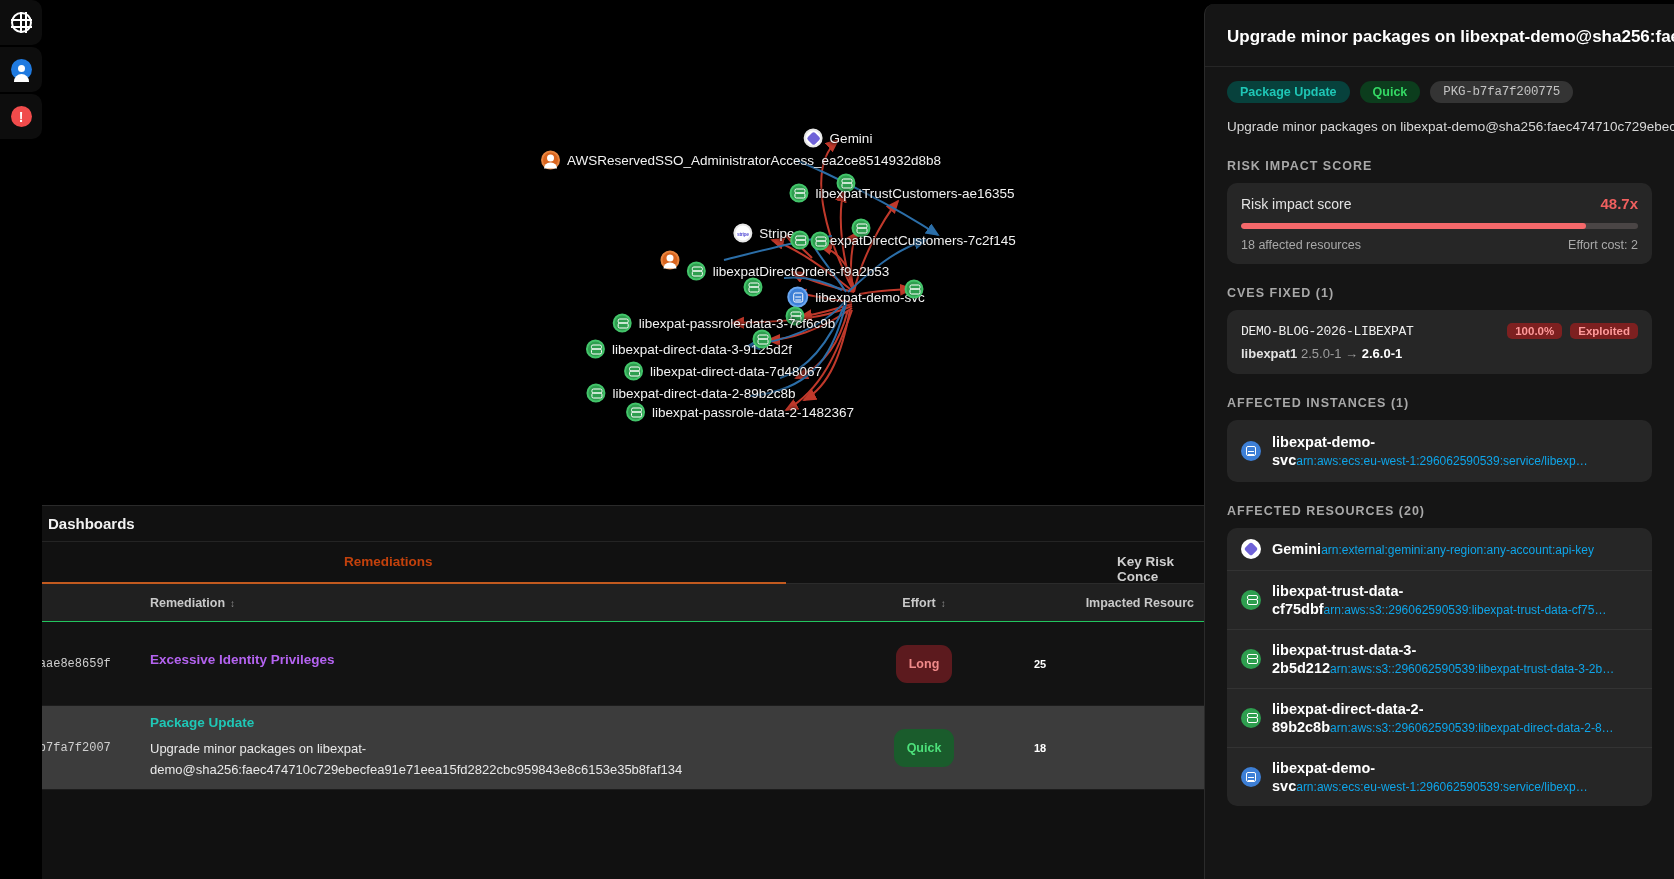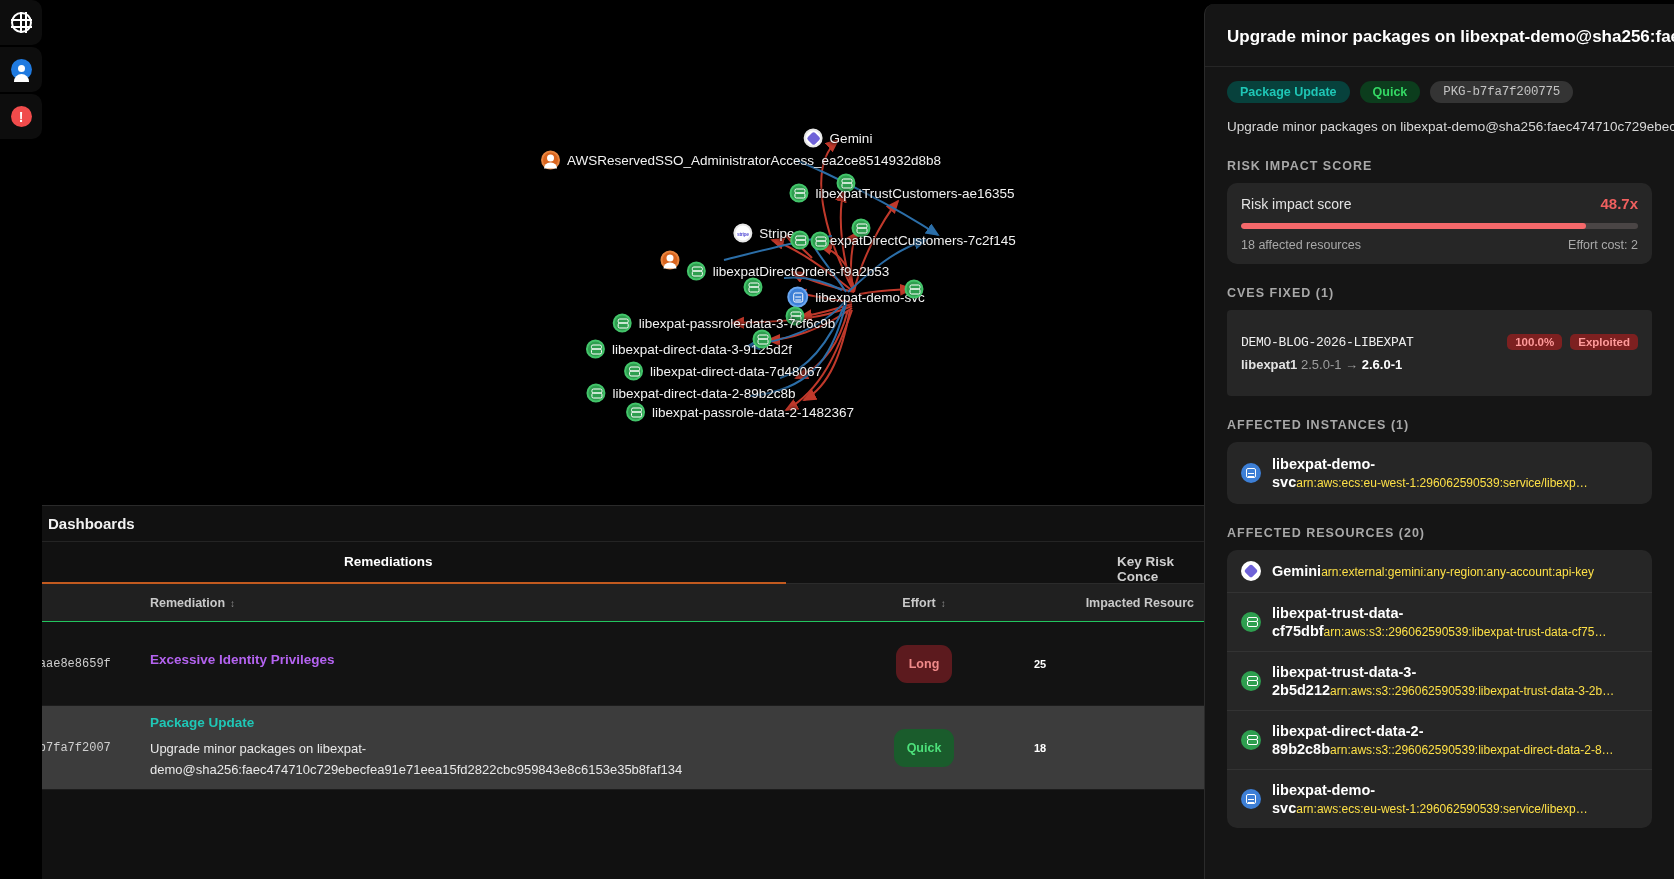--- a/index.html
+++ b/index.html
@@ -75,21 +75,21 @@
   .glabel { font-size:13.5px; color:#f2f2f2; text-shadow: 0 0 4px #000, 0 0 3px #000; }
 
   
   .bottom { position:absolute; left:0; top:505px; width:1204px; height:374px; background:#111; border-top:1px solid #2a2a2a;}
   .bottom-head { height:36px; display:flex; align-items:center; gap:16px; padding-left:4px; border-bottom:1px solid #242424;}
   .burger { width:26px; height:16px; display:flex; flex-direction:column; justify-content:space-between; cursor:pointer; margin-left:2px;}
   .burger span { display:block; height:2px; background:#d8d8d8; border-radius:1px;}
   .bottom-title { font-size:15px; font-weight:bold; color:#f2f2f2;}
   .tabs { position:relative; height:42px; display:flex; align-items:center; border-bottom:1px solid #2b2b2b;}
   .tab { flex:0 0 auto; font-size:13.5px; font-weight:bold; color:#cfcfcf; cursor:pointer;}
-  .tab.active { color:#ffffff;}
+  .tab.active { color:#c2410c;}
   .tab-1 { position:absolute; left:344px; top:12px;}
   .tab-2 { position:absolute; left:1117px; top:12px; font-weight:bold; color:#cfcfcf;}
   .tab-underline { position:absolute; left:0; bottom:-1px; width:786px; height:2px; background:#c25a1f;}
   .thead { display:flex; height:38px; align-items:center; background:#202020; border-bottom:1px solid #22c55e; font-size:12.5px; font-weight:bold; color:#c9c9c9;}
   .th-id { width:150px; padding-left:30px;}
   .th-rem { flex:1; padding-left:0; }
   .th-eff { width:220px; text-align:center;}
   .th-imp { width:170px; text-align:right; padding-right:10px;}
   .sorticon { font-size:10px; color:#8d8d8d; margin-left:5px;}
   .trow { display:flex; align-items:center; min-height:84px; border-bottom:1px solid #1c1c1c;}
@@ -123,42 +123,42 @@
   .badge.id { background:#343434; color:#c2c2c2; font-family:"Liberation Mono",monospace; font-weight:normal; letter-spacing:-0.2px;}
   .d-desc { font-size:13.5px; color:#d8d8d8; line-height:1.55; white-space:nowrap;}
   .sec-title { font-size:12.5px; font-weight:bold; letter-spacing:1px; color:#a8a8a8; margin:22px 0 10px 0;}
   .card { background:#262626; border-radius:10px; padding:12px 14px;}
   .risk-row { display:flex; justify-content:space-between; align-items:baseline;}
   .risk-label { font-size:14px; color:#e3e3e3;}
   .risk-val { font-size:15px; font-weight:bold; color:#f0605f;}
   .risk-bar { margin:11px 0 9px 0; height:6px; border-radius:3px; background:#4a4545; overflow:hidden;}
   .risk-fill { height:6px; border-radius:3px; background:#f5686a; width:87%;}
   .risk-meta { display:flex; justify-content:space-between; font-size:12.5px; color:#a9a9a9;}
-  .cve-card { background:#262626; border-radius:4px; padding:24px 14px;}
+  .cve-card { background:#262626; border-radius:10px; padding:13px 14px;}
   .cve-top { display:flex; align-items:center; justify-content:space-between;}
   .cve-id { font-family:"Liberation Mono",monospace; font-size:13px; color:#efefef; letter-spacing:-0.3px;}
   .cve-tags { display:flex; gap:8px;}
   .tag { border-radius:5px; padding:2px 8px; font-size:11.5px; font-weight:bold;}
   .tag.pct { background:#7d2020; color:#ff9a9a;}
   .tag.exp { background:#7d2020; color:#ff9a9a;}
   .cve-ver { margin-top:7px; font-size:13px; color:#e2e2e2;}
   .cve-ver .pkg { font-weight:bold;}
   .cve-ver .old { color:#9e9e9e;}
   .cve-ver .new { font-weight:bold; color:#ffffff;}
   .res-card { background:#262626; border-radius:10px; overflow:hidden;}
   .res-item { display:flex; align-items:center; gap:11px; padding:11px 14px; border-bottom:1px solid #333; cursor:pointer;}
   .res-item:last-child { border-bottom:none;}
   .res-item.big { padding:13px 14px;}
   .ricon { width:20px; height:20px; border-radius:50%; flex:0 0 auto; display:flex; align-items:center; justify-content:center;}
   .ricon.s3 { background:#2e9e4f;}
   .ricon.ecs { background:#3d7fd6;}
   .ricon.ext { background:#ffffff;}
   .res-txt { min-width:0;}
   .res-name { font-size:14.5px; font-weight:bold; color:#ffffff; margin-bottom:3px;}
-  .res-arn { font-size:12px; color:#fde047; white-space:nowrap; overflow:hidden; text-overflow:ellipsis; max-width:400px;}
+  .res-arn { font-size:12px; color:#0ea5e9; white-space:nowrap; overflow:hidden; text-overflow:ellipsis; max-width:400px;}
 </style>
 </head>
 <body>
 
 <div class="app">
 
   <div class="rail">
     <div class="rail-btn">
       <span class="globe"></span>
     </div>

